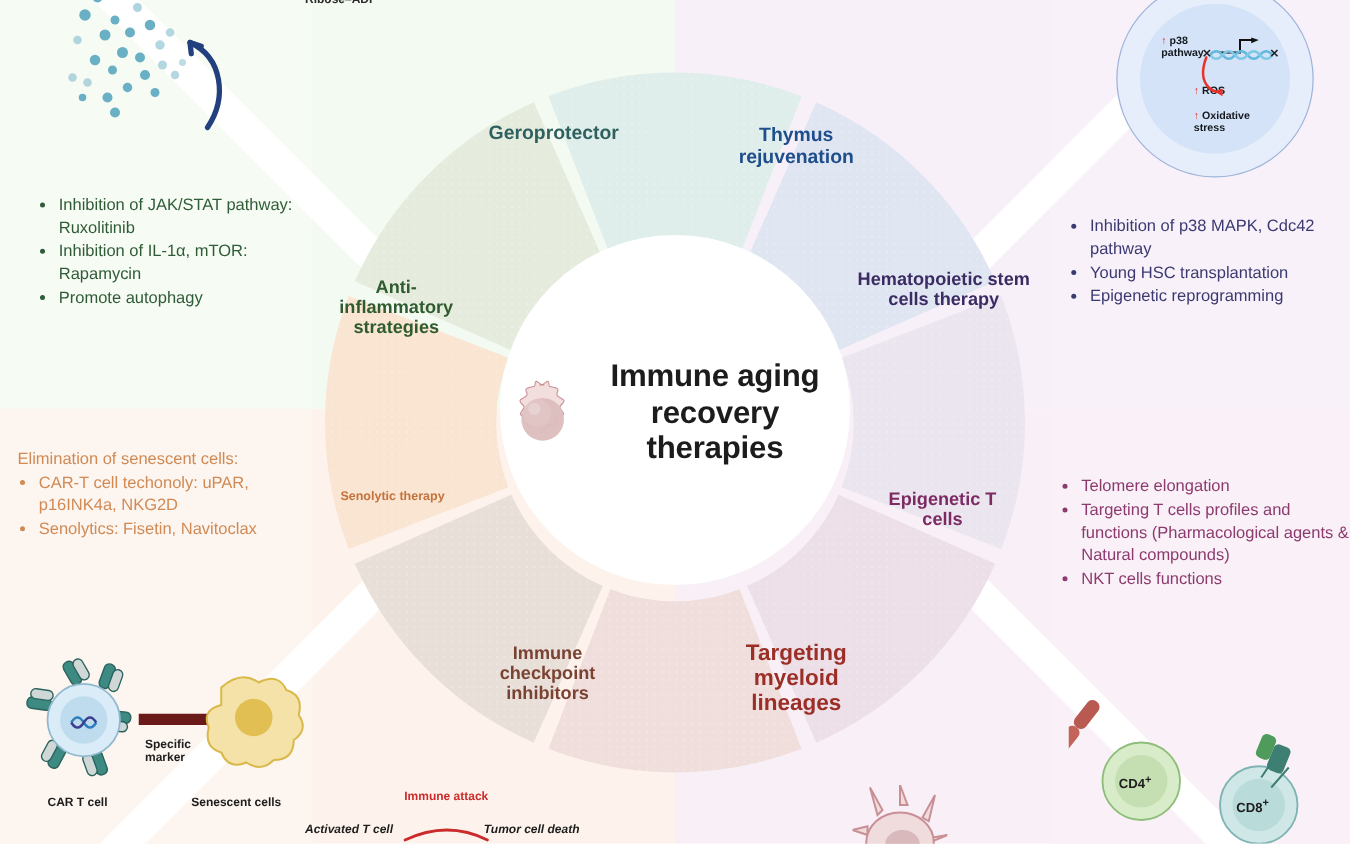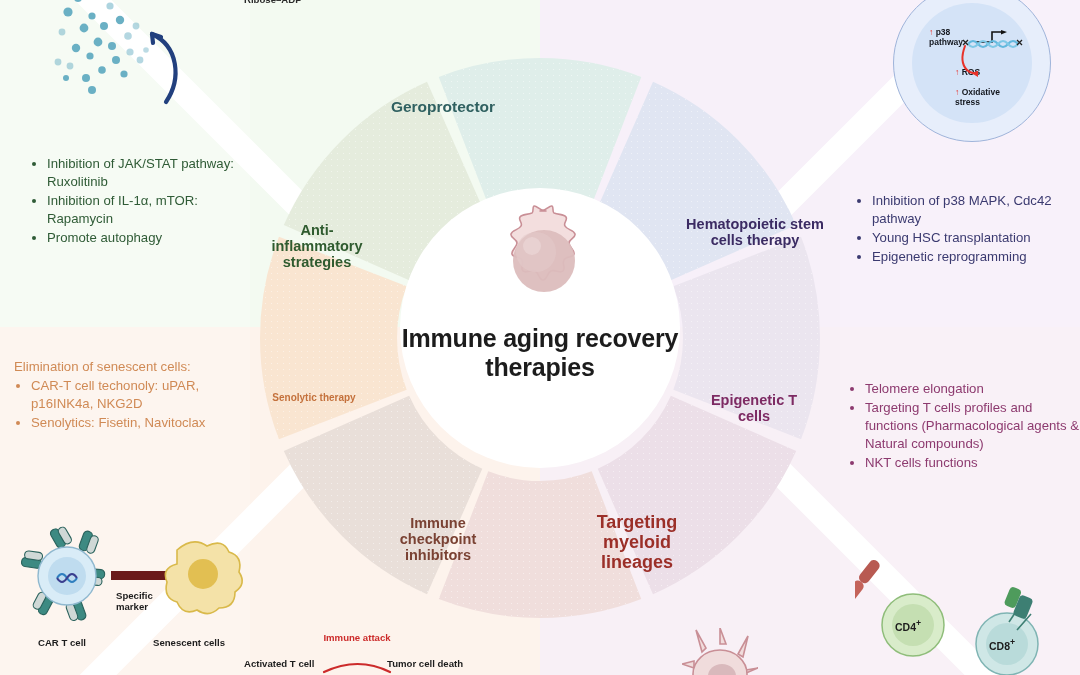--- a/index.html
+++ b/index.html
@@ -37,35 +37,35 @@
 
   .seg-label{
     position:absolute;text-align:center;font-weight:bold;line-height:1.12;
     pointer-events:none;
   }
 
   
   #hub{
     position:absolute;left:400px;top:188px;width:280px;height:280px;
     border-radius:50%;background:#ffffff;
-    display:flex;flex-direction:column;align-items:center;justify-content:flex-start;
+    display:flex;align-items:center;justify-content:flex-start;
   }
   #hub-title{
     margin-top:4px;font-size:25px;font-weight:bold;color:#1c1c1c;
     text-align:center;line-height:1.14;letter-spacing:-0.2px;
   }
 
   
   .txtblock{position:absolute;}
   .txtblock ul{margin:0;padding-left:17px;}
   .txtblock li{margin:0 0 1px 0;}
   .lead{margin:0 0 1px 0;}
 
   #tl-text{left:30px;top:155px;width:215px;font-size:13.2px;color:#2f5b36;line-height:1.36;}
-  #tr-text{left:855px;top:172px;width:225px;font-size:13.2px;color:#3b3a70;line-height:1.36;margin-top:20px;}
+  #tr-text{left:855px;top:172px;width:225px;font-size:13.2px;color:#3b3a70;line-height:1.36;}
   #bl-text{left:14px;top:358px;width:240px;font-size:13.2px;color:#d08a55;line-height:1.36;}
   #br-text{left:848px;top:380px;width:232px;font-size:13.2px;color:#8d3a6f;line-height:1.36;}
 
   
   #p38{position:absolute;left:893px;top:-16px;width:158px;height:158px;}
   #p38 .outer{position:absolute;inset:0;border-radius:50%;background:#e7eefb;border:1.5px solid #9fb4da;}
   #p38 .inner{position:absolute;left:19px;top:19px;right:19px;bottom:19px;border-radius:50%;background:#d4e3f7;}
   #p38 .t{position:absolute;font-size:8.5px;font-weight:bold;color:#14181f;line-height:1.12;}
   .up-arrow{color:#e8322a;font-weight:bold;}
 
@@ -73,21 +73,21 @@
   #cart{position:absolute;left:5px;top:520px;width:270px;height:140px;}
   #cart .lbl{position:absolute;font-size:9.6px;font-weight:bold;color:#1d1d1d;line-height:1.15;}
 
   
   #cdcells{position:absolute;left:855px;top:540px;width:225px;height:135px;}
   .cd-lbl{position:absolute;font-size:10.5px;font-weight:bold;color:#1d1d1d;}
 
   
   #attack{position:absolute;left:228px;top:632px;width:300px;height:43px;}
   #attack .red{position:absolute;font-size:9.6px;font-weight:bold;color:#cc2b2b;text-align:center;line-height:1.18;}
-  #attack .blk{position:absolute;font-size:9.6px;font-weight:bold;color:#1d1d1d;}
+  #attack .blk{position:absolute;font-size:9.6px;font-weight:bold;color:#1d1d1d;font-style:italic;}
 
   
   #ribose{position:absolute;left:244px;top:-6px;font-size:9.6px;font-weight:bold;color:#2b2b2b;}
 
   
   #sasp{position:absolute;left:40px;top:-40px;width:250px;height:200px;}
   #dendritic{position:absolute;left:78px;top:-70px;width:92px;height:92px;}
 
   
   #myeloid{position:absolute;left:682px;top:628px;width:76px;height:70px;}
@@ -135,20 +135,21 @@
           <path d="M -112.99 256.19 A 280 280 0 0 1 -256.19 112.99 L -130.84 57.71 A 143 143 0 0 0 -57.71 130.84 Z" fill="url(#dots)"></path>
           <path d="M -261.05 101.25 A 280 280 0 0 1 -261.05 -101.25 L -133.32 -51.71 A 143 143 0 0 0 -133.32 51.71 Z" fill="#f9e5d1"></path>
           <path d="M -261.05 101.25 A 280 280 0 0 1 -261.05 -101.25 L -133.32 -51.71 A 143 143 0 0 0 -133.32 51.71 Z" fill="url(#dots)"></path>
           <path d="M -256.19 -112.99 A 280 280 0 0 1 -112.99 -256.19 L -57.71 -130.84 A 143 143 0 0 0 -130.84 -57.71 Z" fill="#e5ecdd"></path>
           <path d="M -256.19 -112.99 A 280 280 0 0 1 -112.99 -256.19 L -57.71 -130.84 A 143 143 0 0 0 -130.84 -57.71 Z" fill="url(#dots)"></path>
         </g>
     </svg>
   </div>
 
   <div class="seg-label" style="left:368px;top:98px;width:150px;font-size:15.5px;color:#2f6060;"><span>Geroprotector</span></div>
+  <div class="seg-label" style="left:572px;top:100px;width:130px;font-size:15.5px;color:#1f4e8c;"><span>Thymus rejuvenation</span></div>
   <div class="seg-label" style="left:682px;top:216px;width:146px;font-size:14.5px;color:#3b2b63;"><span>Hematopoietic stem cells therapy</span></div>
   <div class="seg-label" style="left:696px;top:392px;width:116px;font-size:14.5px;color:#7d2a63;"><span>Epigenetic T cells</span></div>
   <div class="seg-label" style="left:578px;top:512px;width:118px;font-size:18px;color:#9b2f28;"><span>Targeting myeloid lineages</span></div>
   <div class="seg-label" style="left:375px;top:515px;width:126px;font-size:14.5px;color:#7a4233;"><span>Immune checkpoint inhibitors</span></div>
   <div class="seg-label" style="left:254px;top:392px;width:120px;font-size:10px;color:#c4713c;"><span>Senolytic therapy</span></div>
   <div class="seg-label" style="left:256px;top:222px;width:122px;font-size:14.5px;color:#2f5b2f;"><span>Anti-inflammatory strategies</span></div>
 
   <div id="hub">
     <svg width="116" height="116" viewBox="0 0 116 116" style="margin-top:16px;">
       <g>

